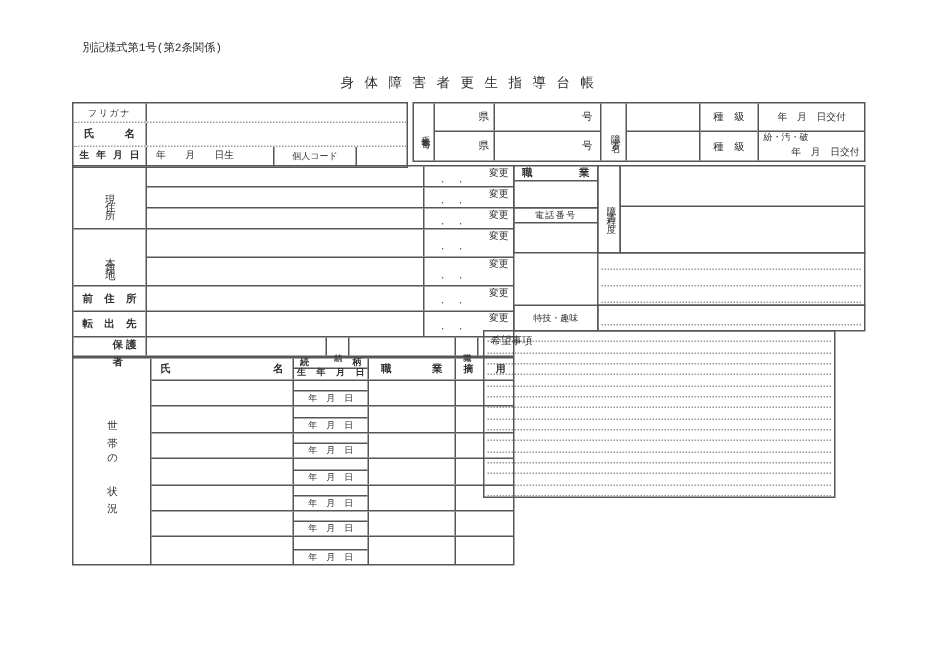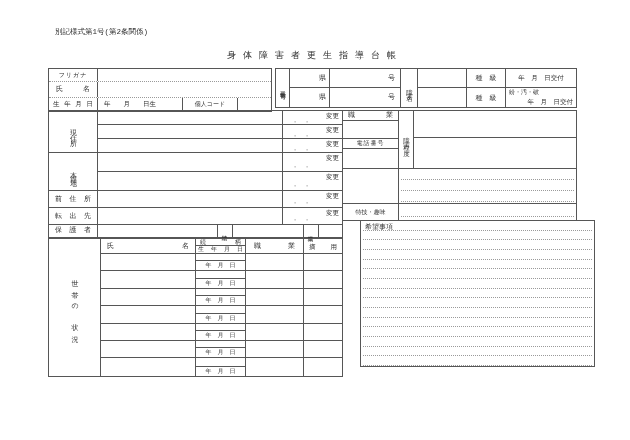--- a/index.html
+++ b/index.html
@@ -7,21 +7,21 @@
   .page{position:relative;width:630px;height:440px;background:#ffffff;
         font-family:"Liberation Serif", serif;color:#2e2e2e;overflow:hidden;}
   .abs{position:absolute;}
   .b{border:1px solid #565656;}
   .br{border-right:1px solid #565656;}
   .bb{border-bottom:1px solid #565656;}
   .bbd{border-bottom:1px dotted #9a9a9a;}
   .flex{display:flex;}
   .col{display:flex;flex-direction:column;}
   .ctr{display:flex;align-items:center;justify-content:center;}
-  .jst{text-align:justify;text-align-last:justify;}
+  .jst{text-align:justify;text-align-last:justify;font-weight:bold;}
   .rt{text-align:right;}
   .vt{writing-mode:vertical-rl;text-orientation:upright;}
   .f55{font-size:5.5px;line-height:6px;}
   .f6{font-size:6px;}
   .f65{font-size:6.5px;}
   .f7{font-size:7px;}
   .f75{font-size:7.5px;}
   .dl{border-bottom:1px dotted #9a9a9a;}
   .chg{display:flex;flex-direction:column;justify-content:space-between;height:100%;padding:1px 0;}
   .chg .t{text-align:right;padding-right:3px;font-size:6.5px;line-height:7px;}
@@ -91,21 +91,21 @@
 
     <div class="abs br col" style="left:0;top:0;width:49px;height:126px;">
       <div class="bb ctr" style="height:42px;">
         <span class="vt f7" style="letter-spacing:5px;">現住所</span>
       </div>
       <div class="bb ctr" style="height:38px;">
         <span class="vt f7" style="letter-spacing:4px;">本籍地</span>
       </div>
       <div class="bb f7 jst" style="height:17px;line-height:16px;padding:0 6px;">前住所</div>
       <div class="bb f7 jst" style="height:17px;line-height:16px;padding:0 6px;">転出先</div>
-      <div class="f7 jst" style="height:12px;line-height:11px;padding:0 6px;">保護者</div>
+      <div class="f7 jst" style="height:12px;line-height:11px;padding:0 6px;margin-left:20px;">保護者</div>
     </div>
 
     <div class="abs col" style="left:49px;top:0;width:244px;height:126px;">
       <div class="flex bb" style="height:14px;">
         <div class="br" style="width:185px;"></div>
         <div style="flex:1;">
             <div class="chg">
           <div class="t">変更</div>
           <div class="d">・　・</div>
         </div>
@@ -199,21 +199,21 @@
 
   <div class="abs b col" style="left:398px;top:168px;width:179px;height:36px;padding:0 2px;">
     <div class="dl" style="height:11px;"></div>
     <div class="dl" style="height:11px;"></div>
     <div class="dl" style="height:11px;"></div>
   </div>
   <div class="abs b col" style="left:398px;top:203px;width:179px;height:18px;padding:0 2px;">
     <div class="dl" style="height:13px;"></div>
   </div>
 
-  <div class="abs b" style="left:360px;top:220px;width:235px;height:147px;">
+  <div class="abs b" style="left:322px;top:220px;width:235px;height:112px;">
     <div class="abs f7" style="left:4px;top:1px;">希望事項</div>
     <div class="col" style="height:100%;padding:0 2px;">
       <div class="dl" style="height:10.3px;"></div>
       <div class="dl" style="height:10.3px;"></div>
       <div class="dl" style="height:10.3px;"></div>
       <div class="dl" style="height:10.3px;"></div>
       <div class="dl" style="height:10.3px;"></div>
       <div class="dl" style="height:10.3px;"></div>
       <div class="dl" style="height:10.3px;"></div>
       <div class="dl" style="height:10.3px;"></div>

